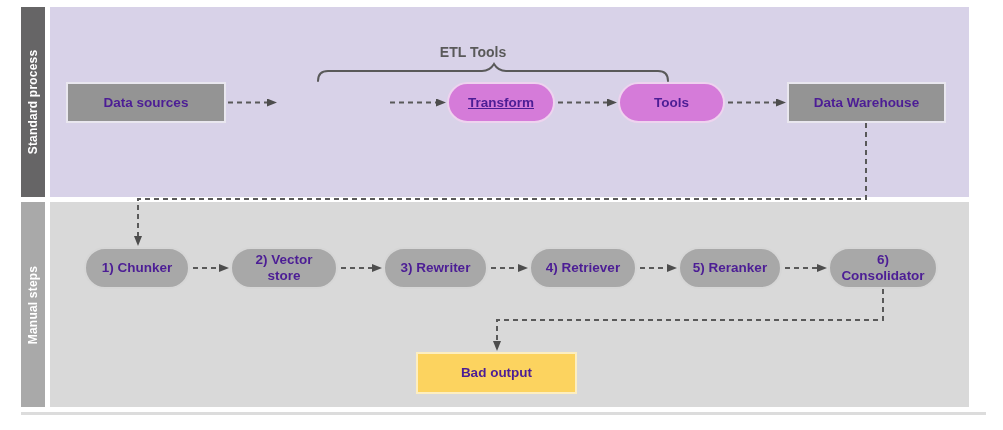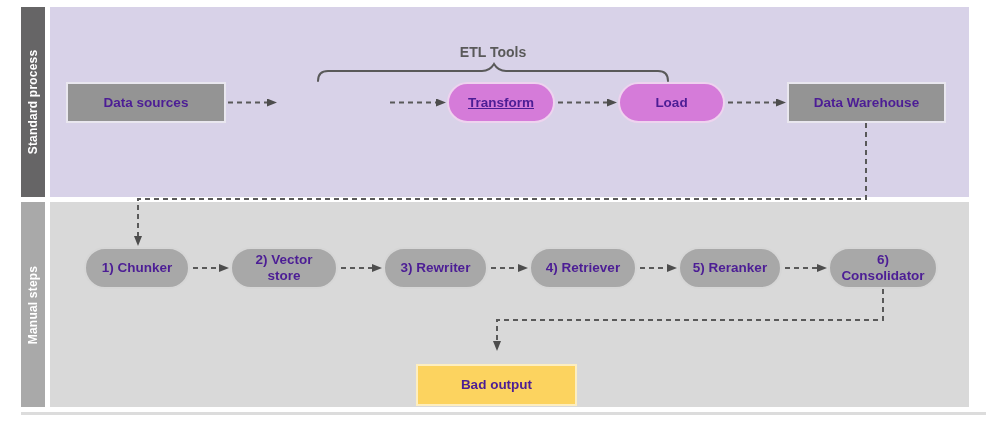--- a/index.html
+++ b/index.html
@@ -86,40 +86,39 @@
   }
   .pill-gray {
     background: #a8a8a8;
     border: 2px solid #d6d6d6;
     border-radius: 22px;
     padding: 0 8px;
   }
   .rect-yellow {
     background: #fcd35f;
     border: 2px solid #fdeec0;
-    margin-top: 12px;
   }
   
   .n-data-sources { left: 66px;  top: 82px; width: 160px; height: 41px; }
   .n-extract      { left: 278px; top: 82px; width: 108px; height: 41px; }
   .n-transform    { left: 447px; top: 82px; width: 108px; height: 41px; text-decoration: underline; }
   .n-load         { left: 618px; top: 82px; width: 107px; height: 41px; }
   .n-warehouse    { left: 787px; top: 82px; width: 159px; height: 41px; }
   
   .n-step1 { left: 84px;  top: 247px; width: 106px; height: 42px; }
   .n-step2 { left: 230px; top: 247px; width: 108px; height: 42px; }
   .n-step3 { left: 383px; top: 247px; width: 105px; height: 42px; }
   .n-step4 { left: 529px; top: 247px; width: 108px; height: 42px; }
   .n-step5 { left: 678px; top: 247px; width: 104px; height: 42px; }
   .n-step6 { left: 828px; top: 247px; width: 110px; height: 42px; }
   .n-bad-output { left: 416px; top: 352px; width: 161px; height: 42px; }
   
   .etl-label {
     position: absolute;
-    left: 433px;
+    left: 413px;
     top: 44px;
     width: 120px;
     z-index: 3;
     text-align: center;
     color: #595959;
     font-weight: bold;
     font-size: 14px;
   }
 </style>
 </head>
@@ -161,21 +160,21 @@
     <path d="M640,268 H669" fill="none" stroke="#595959" stroke-width="2" stroke-dasharray="5 4" marker-end="url(#arrow)"></path>
     <path d="M785,268 H819" fill="none" stroke="#595959" stroke-width="2" stroke-dasharray="5 4" marker-end="url(#arrow)"></path>
 
     <path d="M883,289 V320 H497 V343" fill="none" stroke="#595959" stroke-width="2" stroke-dasharray="5 4" marker-end="url(#arrow)"></path>
   </svg>
 
   <div class="etl-label">ETL Tools</div>
 
   <div class="node rect-gray n-data-sources">Data sources</div>
   <div class="node pill-pink n-transform">Transform</div>
-  <div class="node pill-pink n-load">Load</div>
+  <div class="node pill-pink n-load">Tools</div>
   <div class="node rect-gray n-warehouse">Data Warehouse</div>
 
   <div class="node pill-gray n-step1">1) Chunker</div>
   <div class="node pill-gray n-step2">2) Vector store</div>
   <div class="node pill-gray n-step3">3) Rewriter</div>
   <div class="node pill-gray n-step4">4) Retriever</div>
   <div class="node pill-gray n-step5">5) Reranker</div>
   <div class="node pill-gray n-step6">6) Consolidator</div>
 
   <div class="node rect-yellow n-bad-output">Bad output</div>

